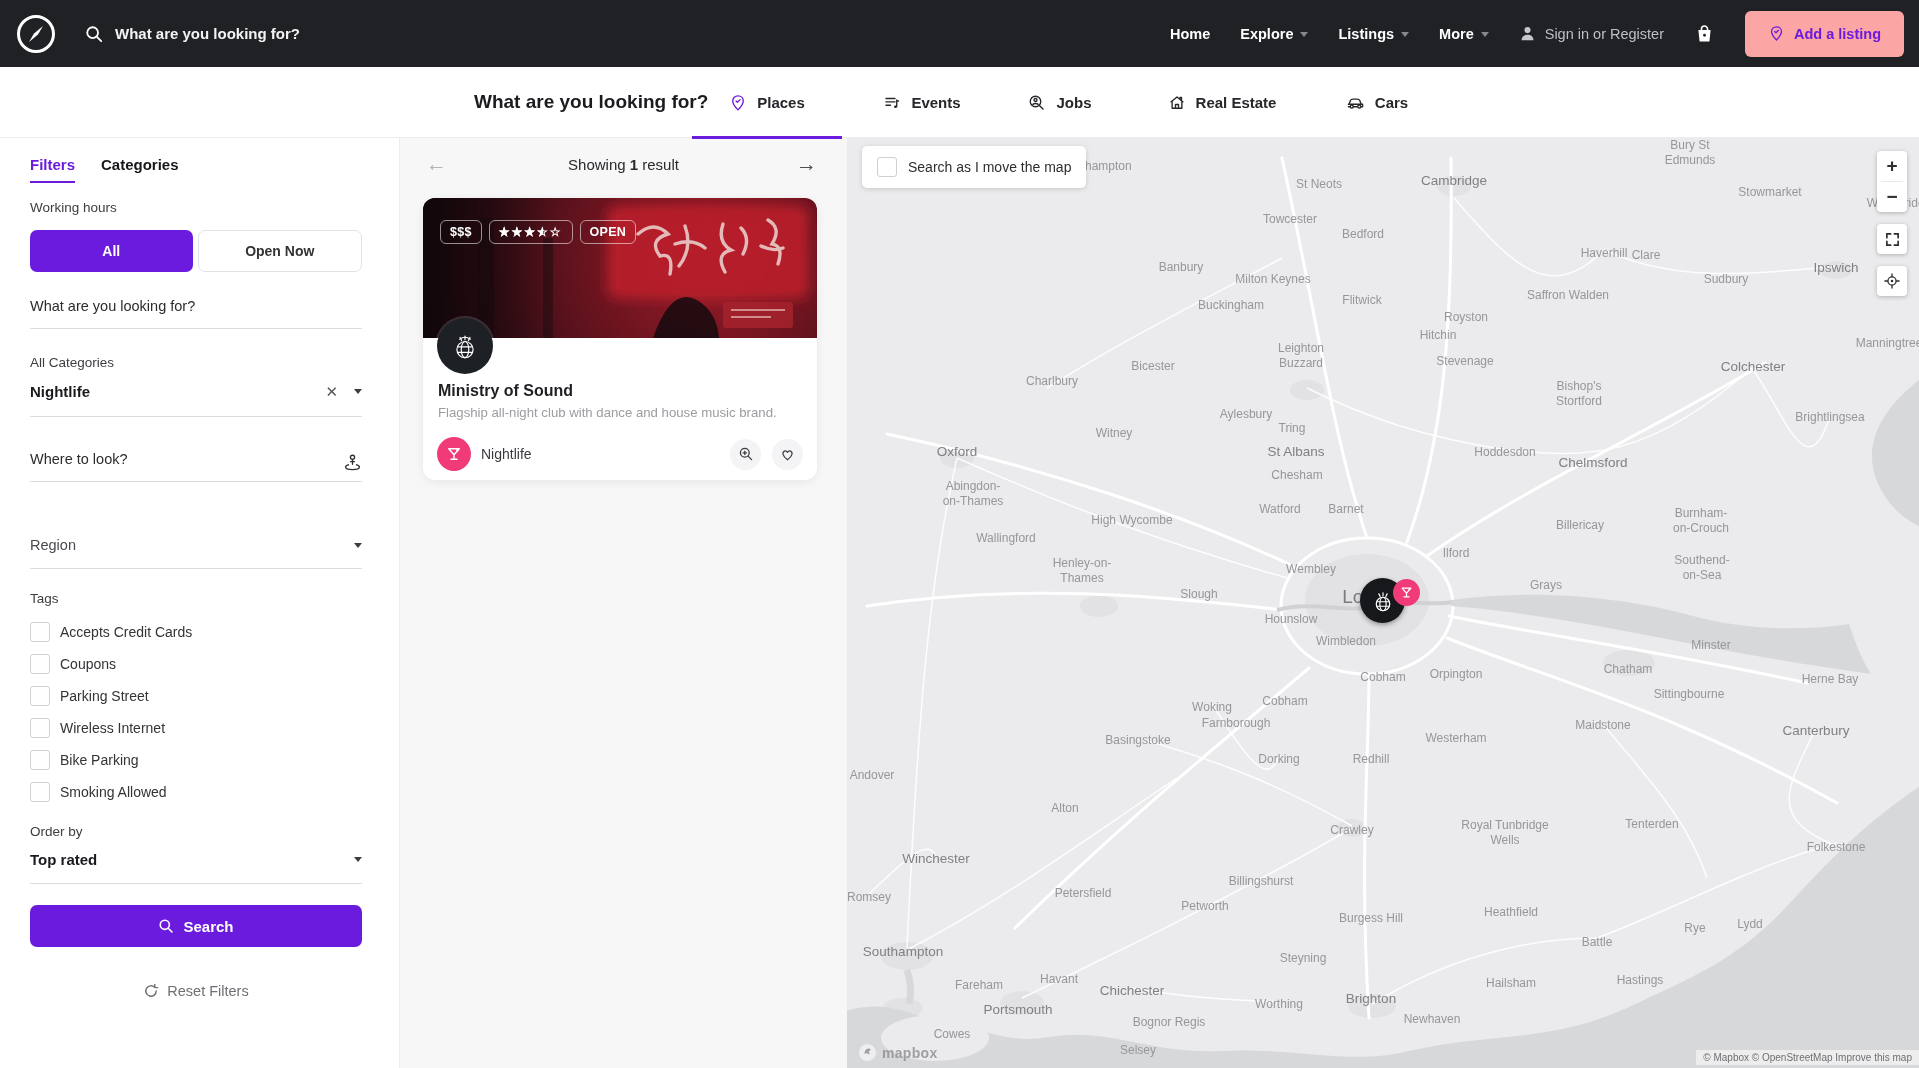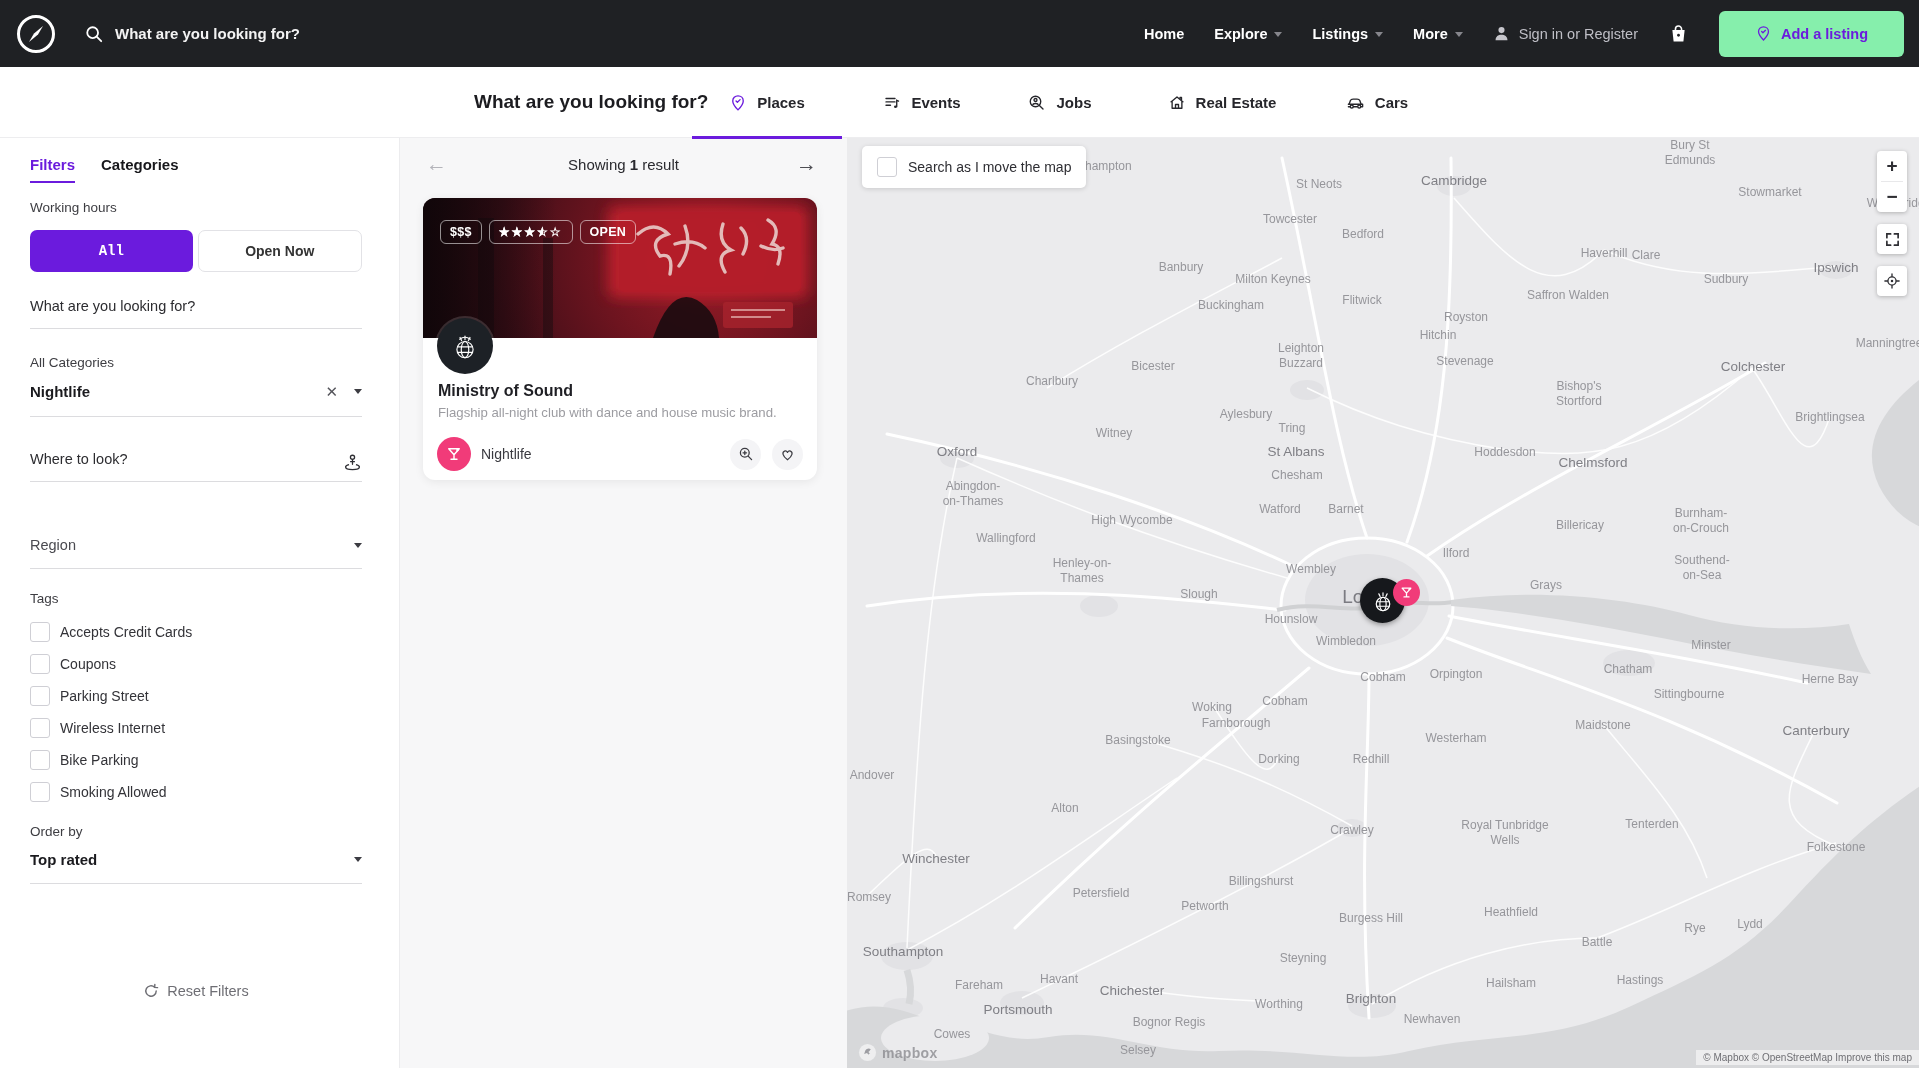--- a/index.html
+++ b/index.html
@@ -18,22 +18,22 @@
   .nav-search input{background:transparent;border:none;outline:none;color:#fff;font-size:15px;
     font-weight:bold;width:420px;font-family:inherit;}
   .nav-search input::placeholder{color:#fff;opacity:.95;}
   .nav-right{margin-left:auto;display:flex;align-items:center;gap:30px;padding-right:15px;}
   .nav-link{display:flex;align-items:center;gap:7px;color:#fff;font-size:14.5px;font-weight:bold;cursor:pointer;}
   .nav-link .caret{color:#86868c;margin-top:2px;}
   .caret{width:0;height:0;border-left:4.5px solid transparent;border-right:4.5px solid transparent;
     border-top:5px solid currentColor;display:inline-block;}
   .nav-signin{display:flex;align-items:center;gap:9px;color:#bfbfc6;font-size:14.5px;cursor:pointer;}
   .nav-cart{cursor:pointer;display:flex;align-items:center;}
-  .add-listing{height:46px;background:#86efac;border:none;border-radius:6px;display:flex;align-items:center;
-    gap:9px;padding:0 36px;color:var(--accent);font-weight:bold;font-size:14.5px;cursor:pointer;font-family:inherit;}
+  .add-listing{height:46px;background:#fca5a5;border:none;border-radius:6px;display:flex;align-items:center;
+    gap:9px;padding:0 23px;color:var(--accent);font-weight:bold;font-size:14.5px;cursor:pointer;font-family:inherit;}
 
   
   .subheader{position:absolute;left:0;top:67px;width:100%;height:71px;background:#fff;
     border-bottom:1px solid #ededef;z-index:40;}
   .page-title{position:absolute;left:474px;top:24px;font-size:19px;font-weight:bold;color:#1c1c20;}
   .htab{position:absolute;top:0;height:71px;display:flex;align-items:center;justify-content:center;
     gap:10px;font-size:15px;font-weight:bold;color:#26262b;cursor:pointer;}
   .htab svg{stroke:#26262b;}
   .htab.active svg{stroke:var(--accent);}
   .htab.active::after{content:"";position:absolute;left:0;bottom:-1px;width:100%;height:3px;background:var(--accent);}
@@ -45,21 +45,21 @@
   .sidebar{position:relative;width:400px;height:930px;background:#fff;border-right:1px solid #ececee;flex:0 0 auto;}
   .sb{position:absolute;left:30px;right:37px;}
   .sb-tabs{top:18px;display:flex;gap:26px;font-size:15px;font-weight:bold;}
   .sb-tab{color:#17171b;cursor:pointer;position:relative;padding-bottom:10px;}
   .sb-tab.active{color:var(--accent);}
   .sb-tab.active::after{content:"";position:absolute;left:0;bottom:0;width:100%;height:2.5px;background:var(--accent);}
   .lbl{font-size:13.5px;color:#3d3d42;}
   .hours{top:92px;display:flex;gap:5px;}
   .hours .opt{flex:1;height:42px;border-radius:7px;display:flex;align-items:center;justify-content:center;
     font-size:14px;font-weight:bold;cursor:pointer;}
-  .opt.sel{background:var(--accent);color:#fff;font-family:Liberation Mono, monospace;}
+  .opt.sel{background:var(--accent);color:#fff;}
   .opt.unsel{background:#fff;color:#333;border:1px solid #e2e2e6;}
   .line-input{width:100%;border:none;border-bottom:1px solid #dcdcdf;outline:none;font-size:14.5px;
     color:#2c2c30;padding:8px 0 14px 0;font-family:inherit;background:transparent;}
   .line-input::placeholder{color:#2c2c30;}
   .select-row{border-bottom:1px solid #dcdcdf;padding:6px 0 15px 0;display:flex;align-items:center;cursor:pointer;}
   .select-row .val{font-size:15px;font-weight:bold;color:#1a1a1e;}
   .select-row .val.plain{font-weight:normal;color:#4a4a50;font-size:14.5px;}
   .select-row .x{margin-left:auto;color:#55555b;font-size:15px;line-height:1;cursor:pointer;padding:2px;}
   .select-row .caret{color:#3c3c42;margin-left:14px;}
   .tagrow{position:absolute;left:30px;display:flex;align-items:center;gap:10px;cursor:pointer;}
@@ -291,20 +291,27 @@
         </label>
       <label class="tagrow" style="top:644px;">
           <span class="cb"></span>
           <span class="tl">Smoking Allowed</span>
         </label>
       <div class="sb lbl" style="top:686px;">Order by</div>
       <div class="sb select-row" style="top:707px;">
         <span class="val">Top rated</span>
         <span class="caret" style="margin-left:auto;"></span>
       </div>
+      <button class="search-btn">
+        <svg width="16" height="16" viewBox="0 0 20 20" fill="none">
+          <circle cx="8.5" cy="8.5" r="5.7" stroke="#fff" stroke-width="2"></circle>
+            <path d="M12.8 12.8 L17.5 17.5" stroke="#fff" stroke-width="2" stroke-linecap="round"></path>
+        </svg>
+        <span>Search</span>
+      </button>
       <div class="reset">
         <svg width="16" height="16" viewBox="0 0 20 20" fill="none" stroke="#6e6e74" stroke-width="1.8" stroke-linecap="round">
           <path d="M16.5 10 a6.5 6.5 0 1 1-2-4.7"></path>
             <path d="M14.8 1.8 l-.2 3.7 3.6.3"></path>
         </svg>
         <span>Reset Filters</span>
       </div>
     </aside>
 
     <section class="results">
@@ -522,21 +529,21 @@
           <div class="map-label s1" style="left: 432px; top: 621px;">Dorking</div>
           <div class="map-label s1" style="left: 291px; top: 602px;">Basingstoke</div>
           <div class="map-label s2" style="left: 969px; top: 593px;">Canterbury</div>
           <div class="map-label s1" style="left: 25px; top: 637px;">Andover</div>
           <div class="map-label s1" style="left: 218px; top: 670px;">Alton</div>
           <div class="map-label s1" style="left: 505px; top: 692px;">Crawley</div>
           <div class="map-label s1" style="left: 658px; top: 671px; margin-top: 24px;">Royal Tunbridge
 Wells</div>
           <div class="map-label s1" style="left: 805px; top: 686px;">Tenterden</div>
           <div class="map-label s2" style="left: 89px; top: 721px;">Winchester</div>
-          <div class="map-label s1" style="left: 230px; top: 755px; padding-left: 48px;">Petersfield</div>
+          <div class="map-label s1" style="left: 212px; top: 755px; padding-left: 48px;">Petersfield</div>
           <div class="map-label s1" style="left: 414px; top: 743px;">Billingshurst</div>
           <div class="map-label s1" style="left: 989px; top: 709px;">Folkestone</div>
           <div class="map-label s1" style="left: 22px; top: 759px;">Romsey</div>
           <div class="map-label s1" style="left: 358px; top: 768px;">Petworth</div>
           <div class="map-label s1" style="left: 524px; top: 780px;">Burgess Hill</div>
           <div class="map-label s1" style="left: 664px; top: 774px;">Heathfield</div>
           <div class="map-label s2" style="left: 56px; top: 814px;">Southampton</div>
           <div class="map-label s1" style="left: 132px; top: 847px;">Fareham</div>
           <div class="map-label s1" style="left: 212px; top: 841px;">Havant</div>
           <div class="map-label s2" style="left: 285px; top: 853px;">Chichester</div>

